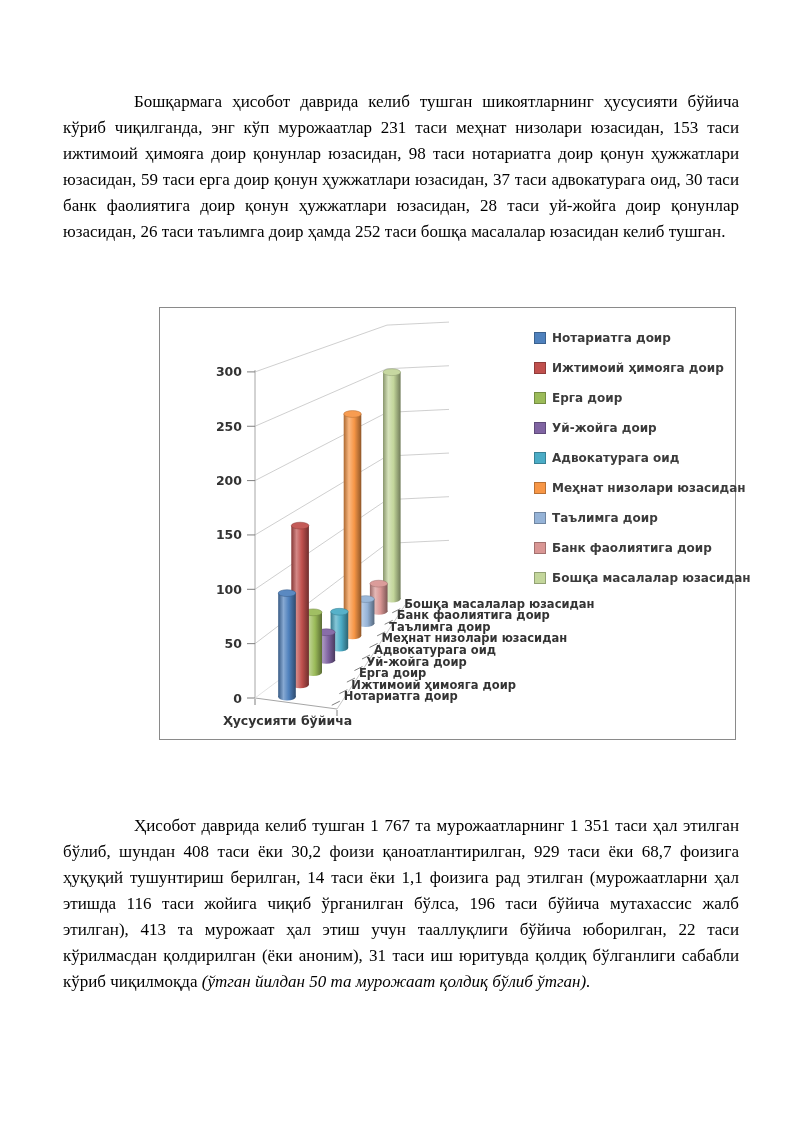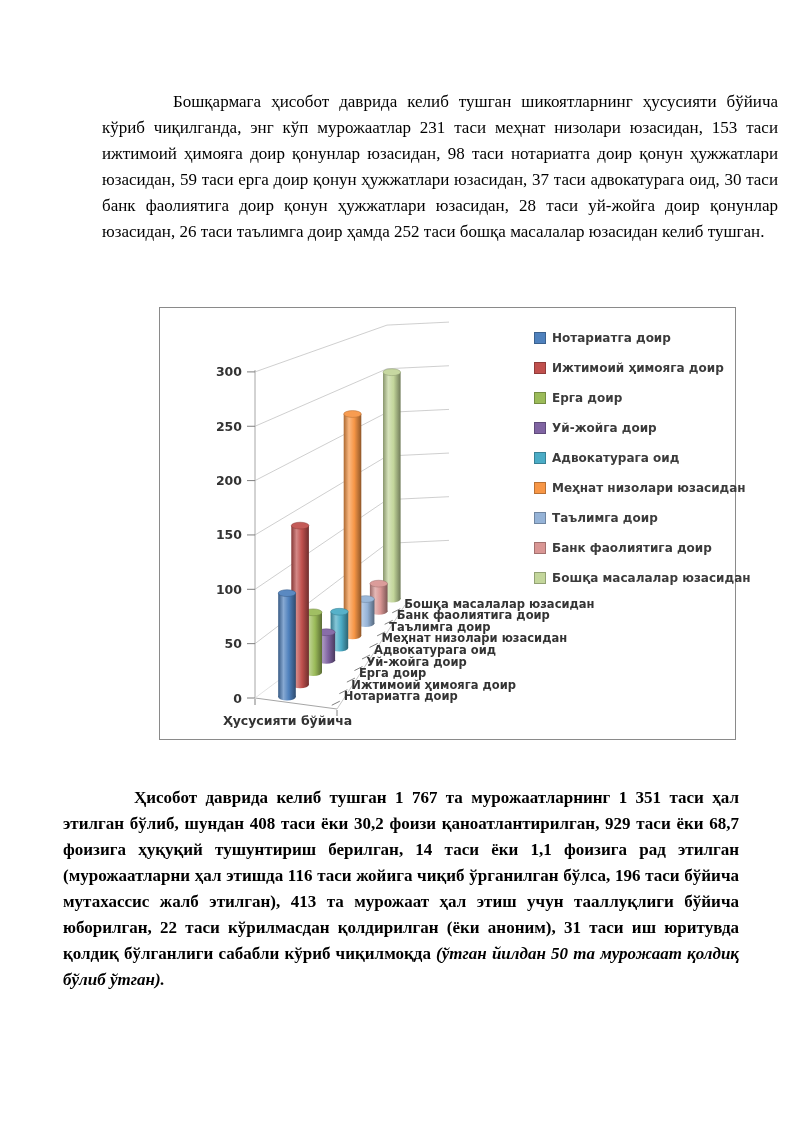--- a/index.html
+++ b/index.html
@@ -1,21 +1,21 @@
 <!DOCTYPE html>
 <html><head>
 <meta charset="utf-8">
 <style>
   html,body{margin:0;padding:0;background:#fff;}
   .page{position:relative;width:793px;height:1122px;background:#ffffff;overflow:hidden;
         font-family:"Liberation Serif",serif;color:#000;}
   .para{position:absolute;left:63px;width:676px;font-size:17px;line-height:26px;
         text-align:justify;text-indent:71px;}
-  #para1{top:72px;margin-left:39px;}
-  #para2{top:768px;font-weight:bold;}
+  #para1{top:72px;}
+  #para2{top:796px;}
   .ital{font-style:italic;}
   .chart-box{position:absolute;left:159px;top:307px;width:577px;height:433px;
              background:#fff;border:1.5px solid #8a8a8a;box-sizing:border-box;}
   .chart-box svg{position:absolute;left:0;top:0;}
   .legend{position:absolute;left:374px;top:23px;display:flex;flex-direction:column;gap:16px;}
   .legend-row{display:flex;align-items:center;gap:6px;}
   .legend-swatch{width:10px;height:10px;flex:0 0 10px;}
   .legend-label{font-family:"DejaVu Sans",sans-serif;font-size:12px;font-weight:600;
                 color:#3b3b3b;white-space:nowrap;}
   .ytick{font-family:"DejaVu Sans",sans-serif;font-size:12.5px;font-weight:600;fill:#333;}

